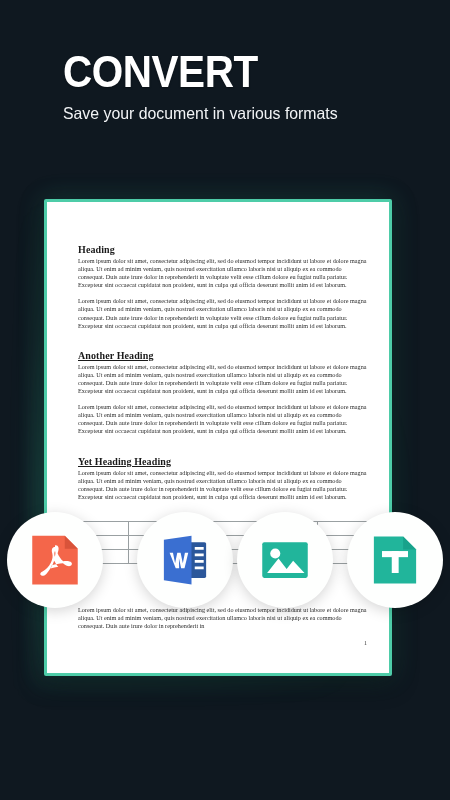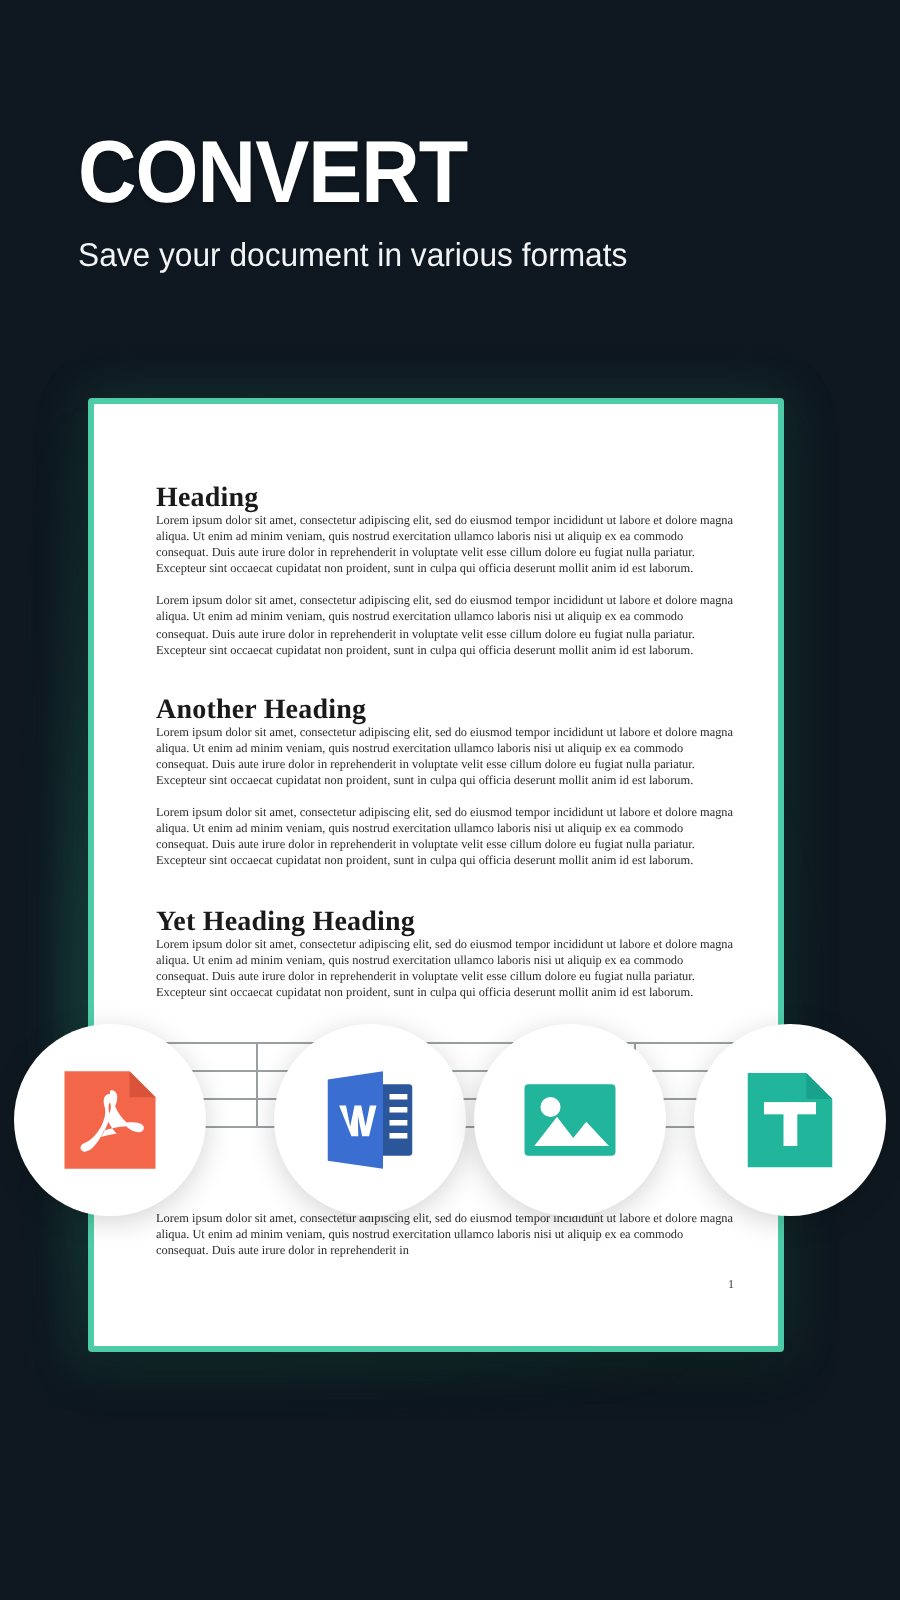--- a/index.html
+++ b/index.html
@@ -5,21 +5,21 @@
   * { margin:0; padding:0; box-sizing:border-box; }
   html, body { width:450px; height:800px; }
   body {
     background:#0F1820;
     font-family:"Liberation Sans", sans-serif;
     overflow:hidden;
     position:relative;
   }
 
   
-  .header { position:absolute; left:39px; top:50px; width:380px;margin-top:15px; }
+  .header { position:absolute; left:63px; top:50px; width:380px; }
   .title {
     font-family:"Liberation Sans", sans-serif;
     font-weight:bold;
     font-size:44px;
     line-height:44px;
     letter-spacing:-0.5px;
     color:#FFFFFF;
     transform:scaleX(0.92);
     transform-origin:left center;
     text-shadow:0 1px 2px rgba(0,0,0,0.35);
@@ -62,34 +62,34 @@
     overflow:hidden;
   }
   .doc-inner {
     position:absolute;
     left:31px; right:22px; top:42px;
     color:#1A1A1A;
   }
   .doc-h {
     font-family:"Liberation Serif", serif;
     font-weight:bold;
-    font-size:14px;
+    font-size:10px;
     line-height:11px;
     margin-bottom:2px;
     letter-spacing:0.1px;
   }
   .doc-p {
     font-family:"Liberation Serif", serif;
     font-size:6.2px;
     line-height:8.1px;
     text-align:left;
     color:#2B2B2B;
     margin-bottom:8px;
   }
-  .doc-h.spaced { margin-top:20px; }
+  .doc-h.spaced { margin-top:20px;text-decoration:underline; }
 
   
   .doc-table {
     position:absolute;
     left:31px; top:319px;
     width:300px;
     border-collapse:collapse;
     font-family:"Liberation Serif", serif;
     font-size:6.2px;
     color:#2B2B2B;

